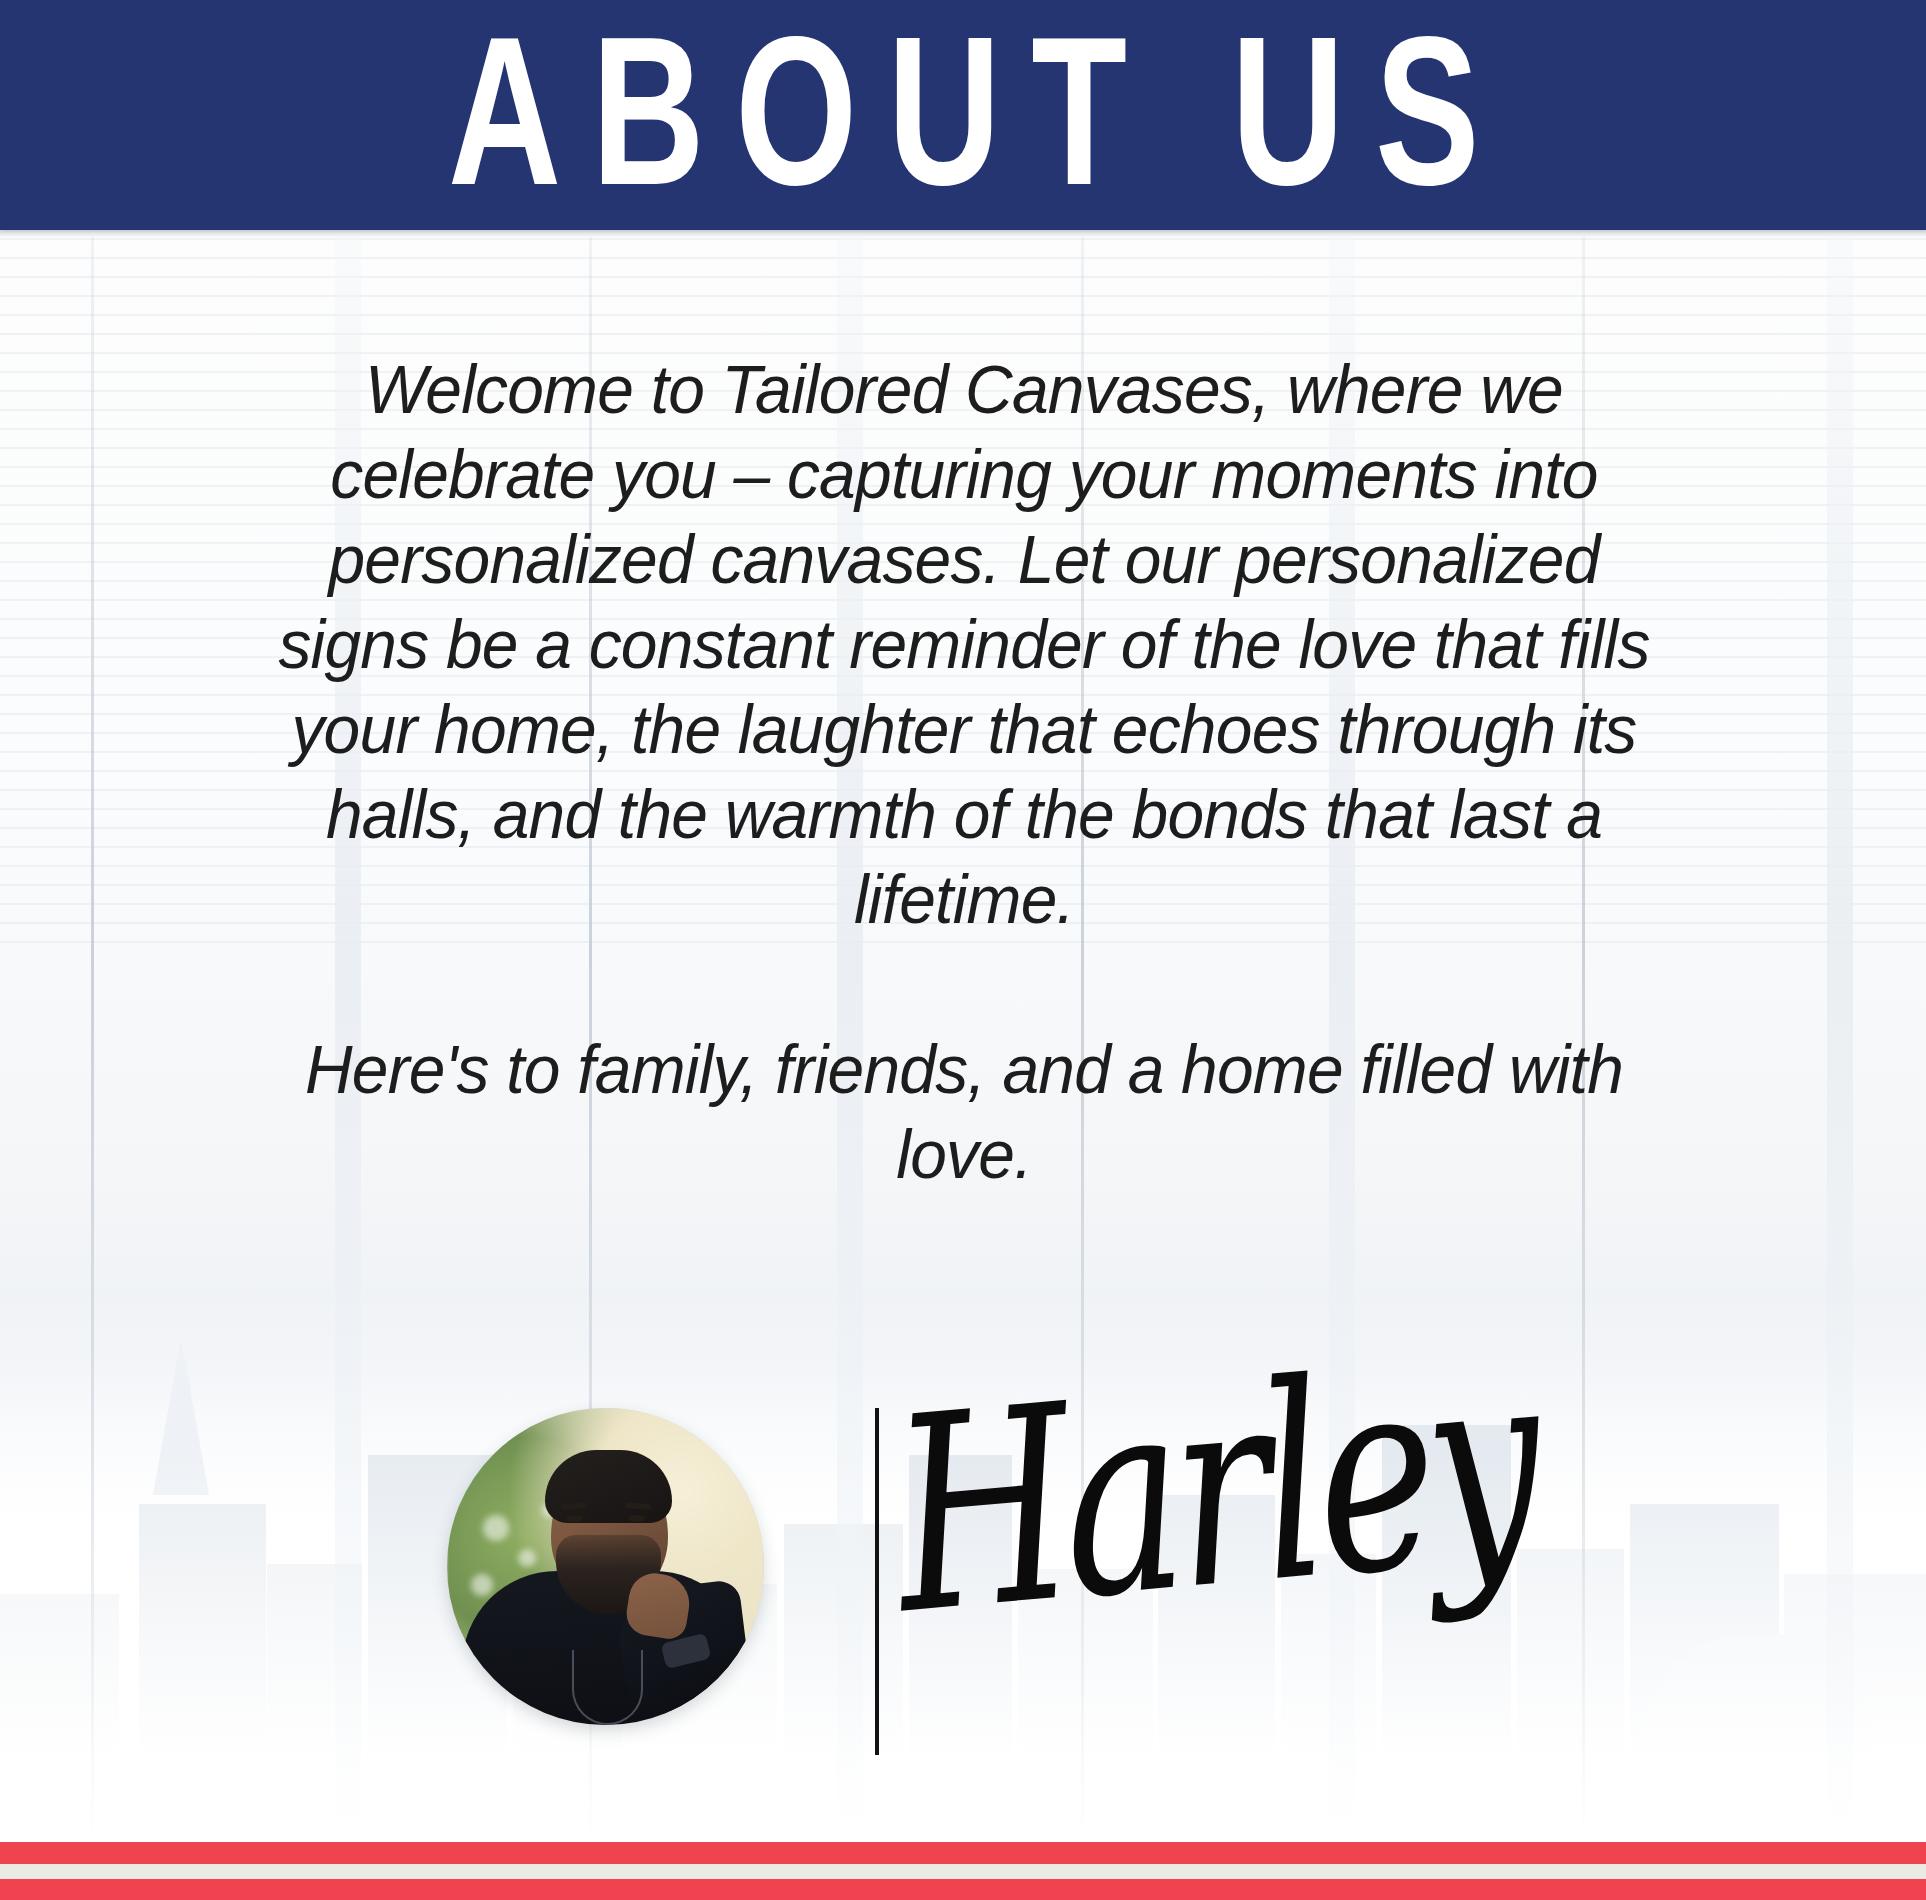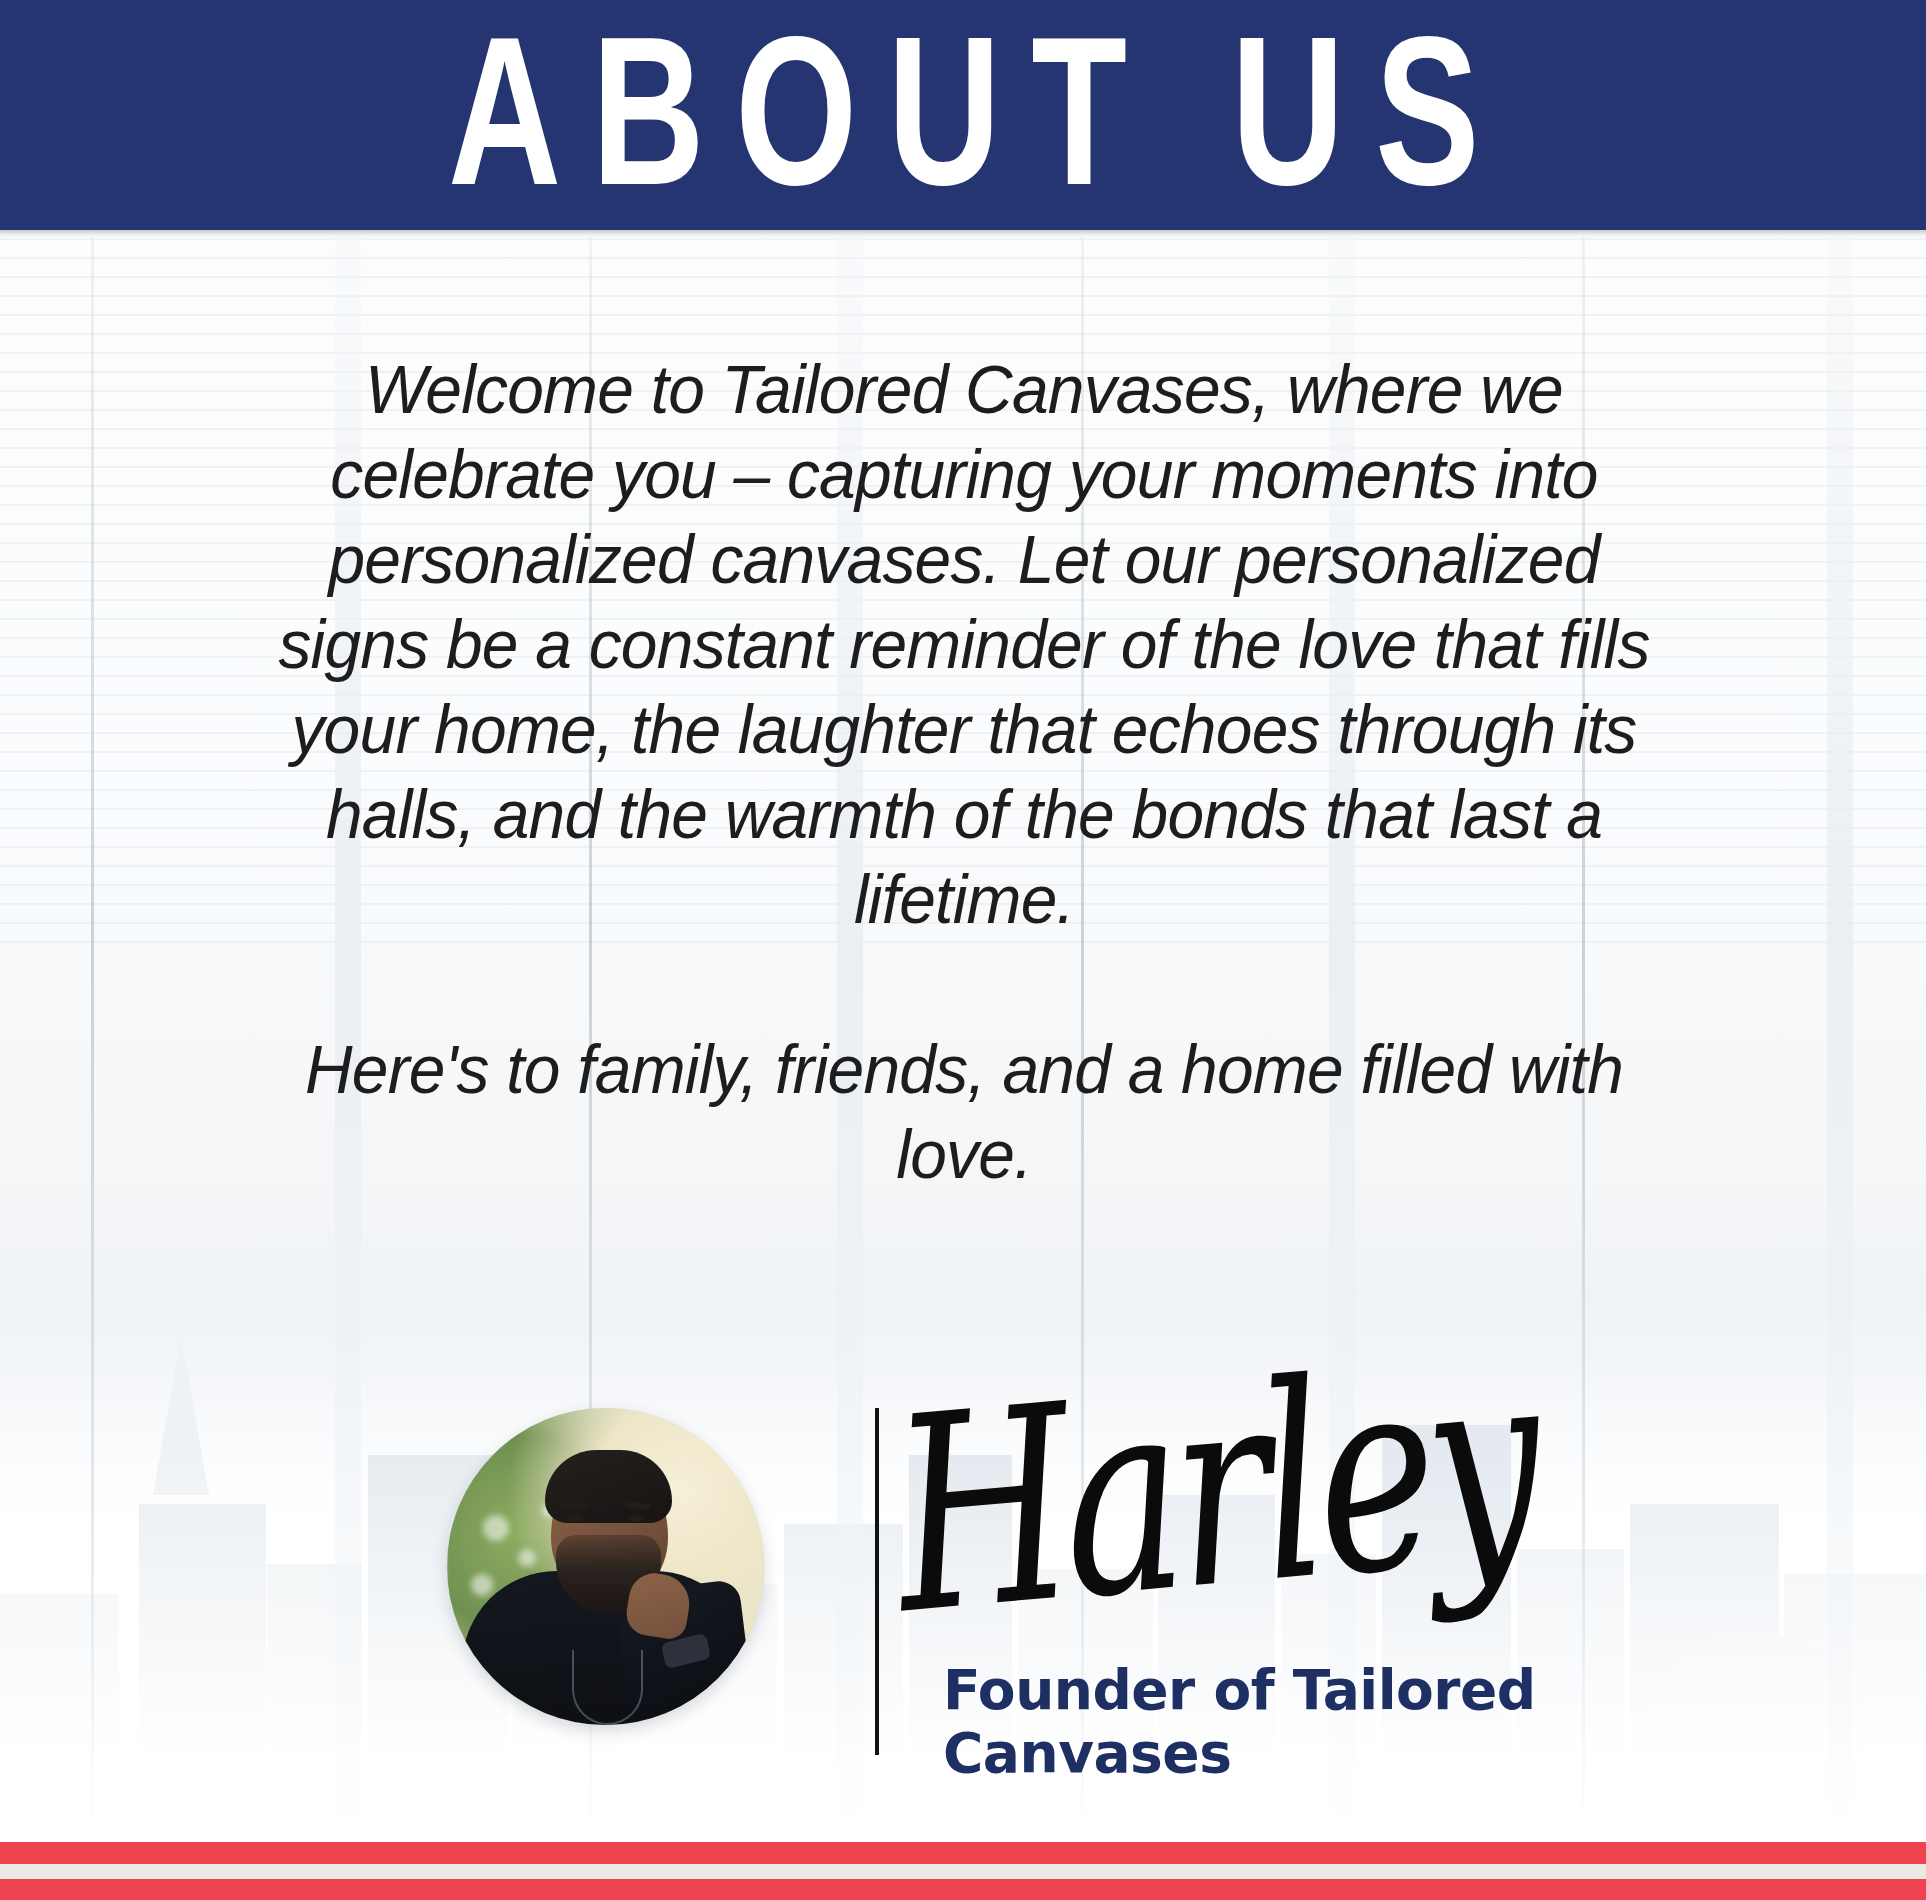--- a/index.html
+++ b/index.html
@@ -451,24 +451,20 @@
       <div class="hand"></div>
       <div class="watch"></div>
     </div>
 
     <div id="divider-line"></div>
 
     <div id="signature-wrap">
       <div id="signature">Harley</div>
     </div>
 
-    <div id="founder-role">
-      <div>Founder of Tailored</div>
-      <div>Canvases</div>
-    </div>
   </div>
 
   <div id="stripe-top"></div>
   <div id="stripe-gap"></div>
   <div id="stripe-bottom"></div>
 
 </div>
 
 
 </body></html>

